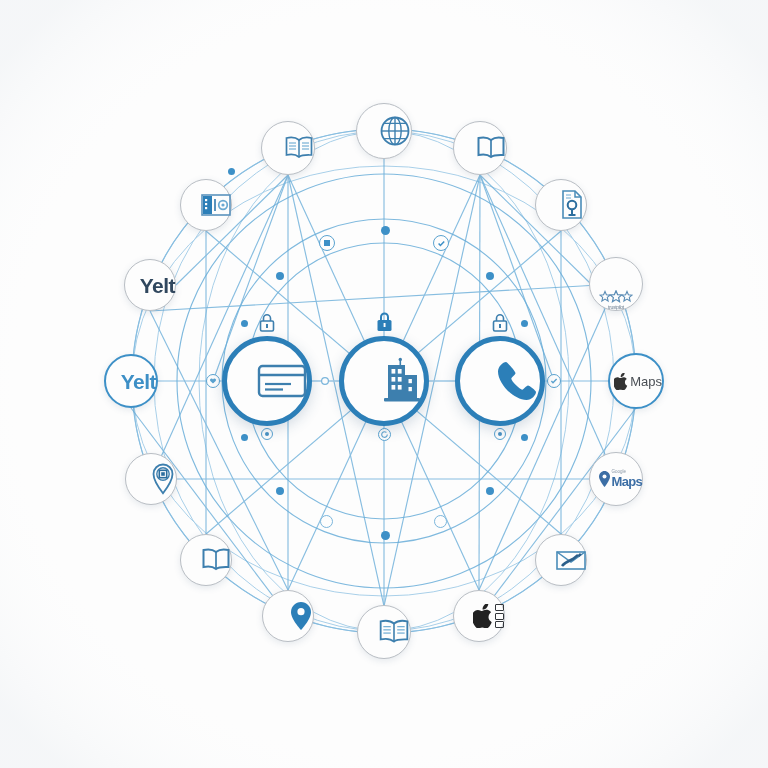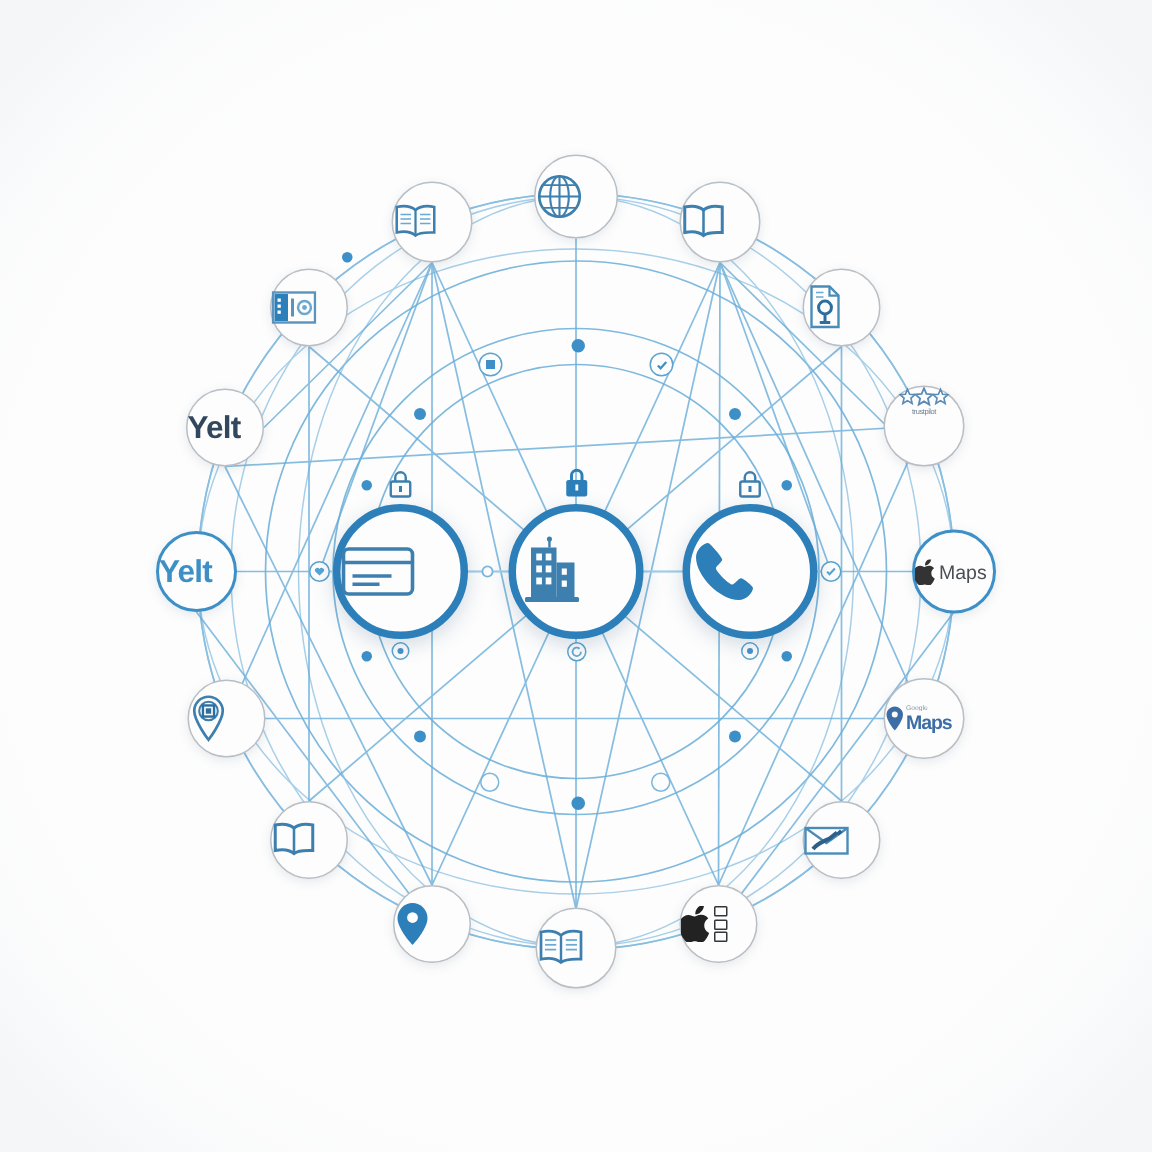--- a/index.html
+++ b/index.html
@@ -10,21 +10,21 @@
     overflow:hidden;
   }
   #stage{position:relative;width:768px;height:768px;}
   #net{position:absolute;inset:0;width:768px;height:768px;}
 
   
   .node{
     position:absolute;
     border-radius:50%;
     background:#fdfdfd;
-    display:flex;align-items:center;justify-content:flex-start;
+    display:flex;align-items:center;justify-content:flex-end;
     box-sizing:border-box;
     box-shadow:0 2px 7px rgba(60,90,120,.13);
   }
   .node.grey{border:1.6px solid #b9bec4;}
   .node.blue{border:2.3px solid #3d90c7;}
   .node.center{
     border:5px solid #2c7fb8;
     box-shadow:0 4px 14px rgba(40,80,120,.20);
   }
   .node svg{display:block;}

